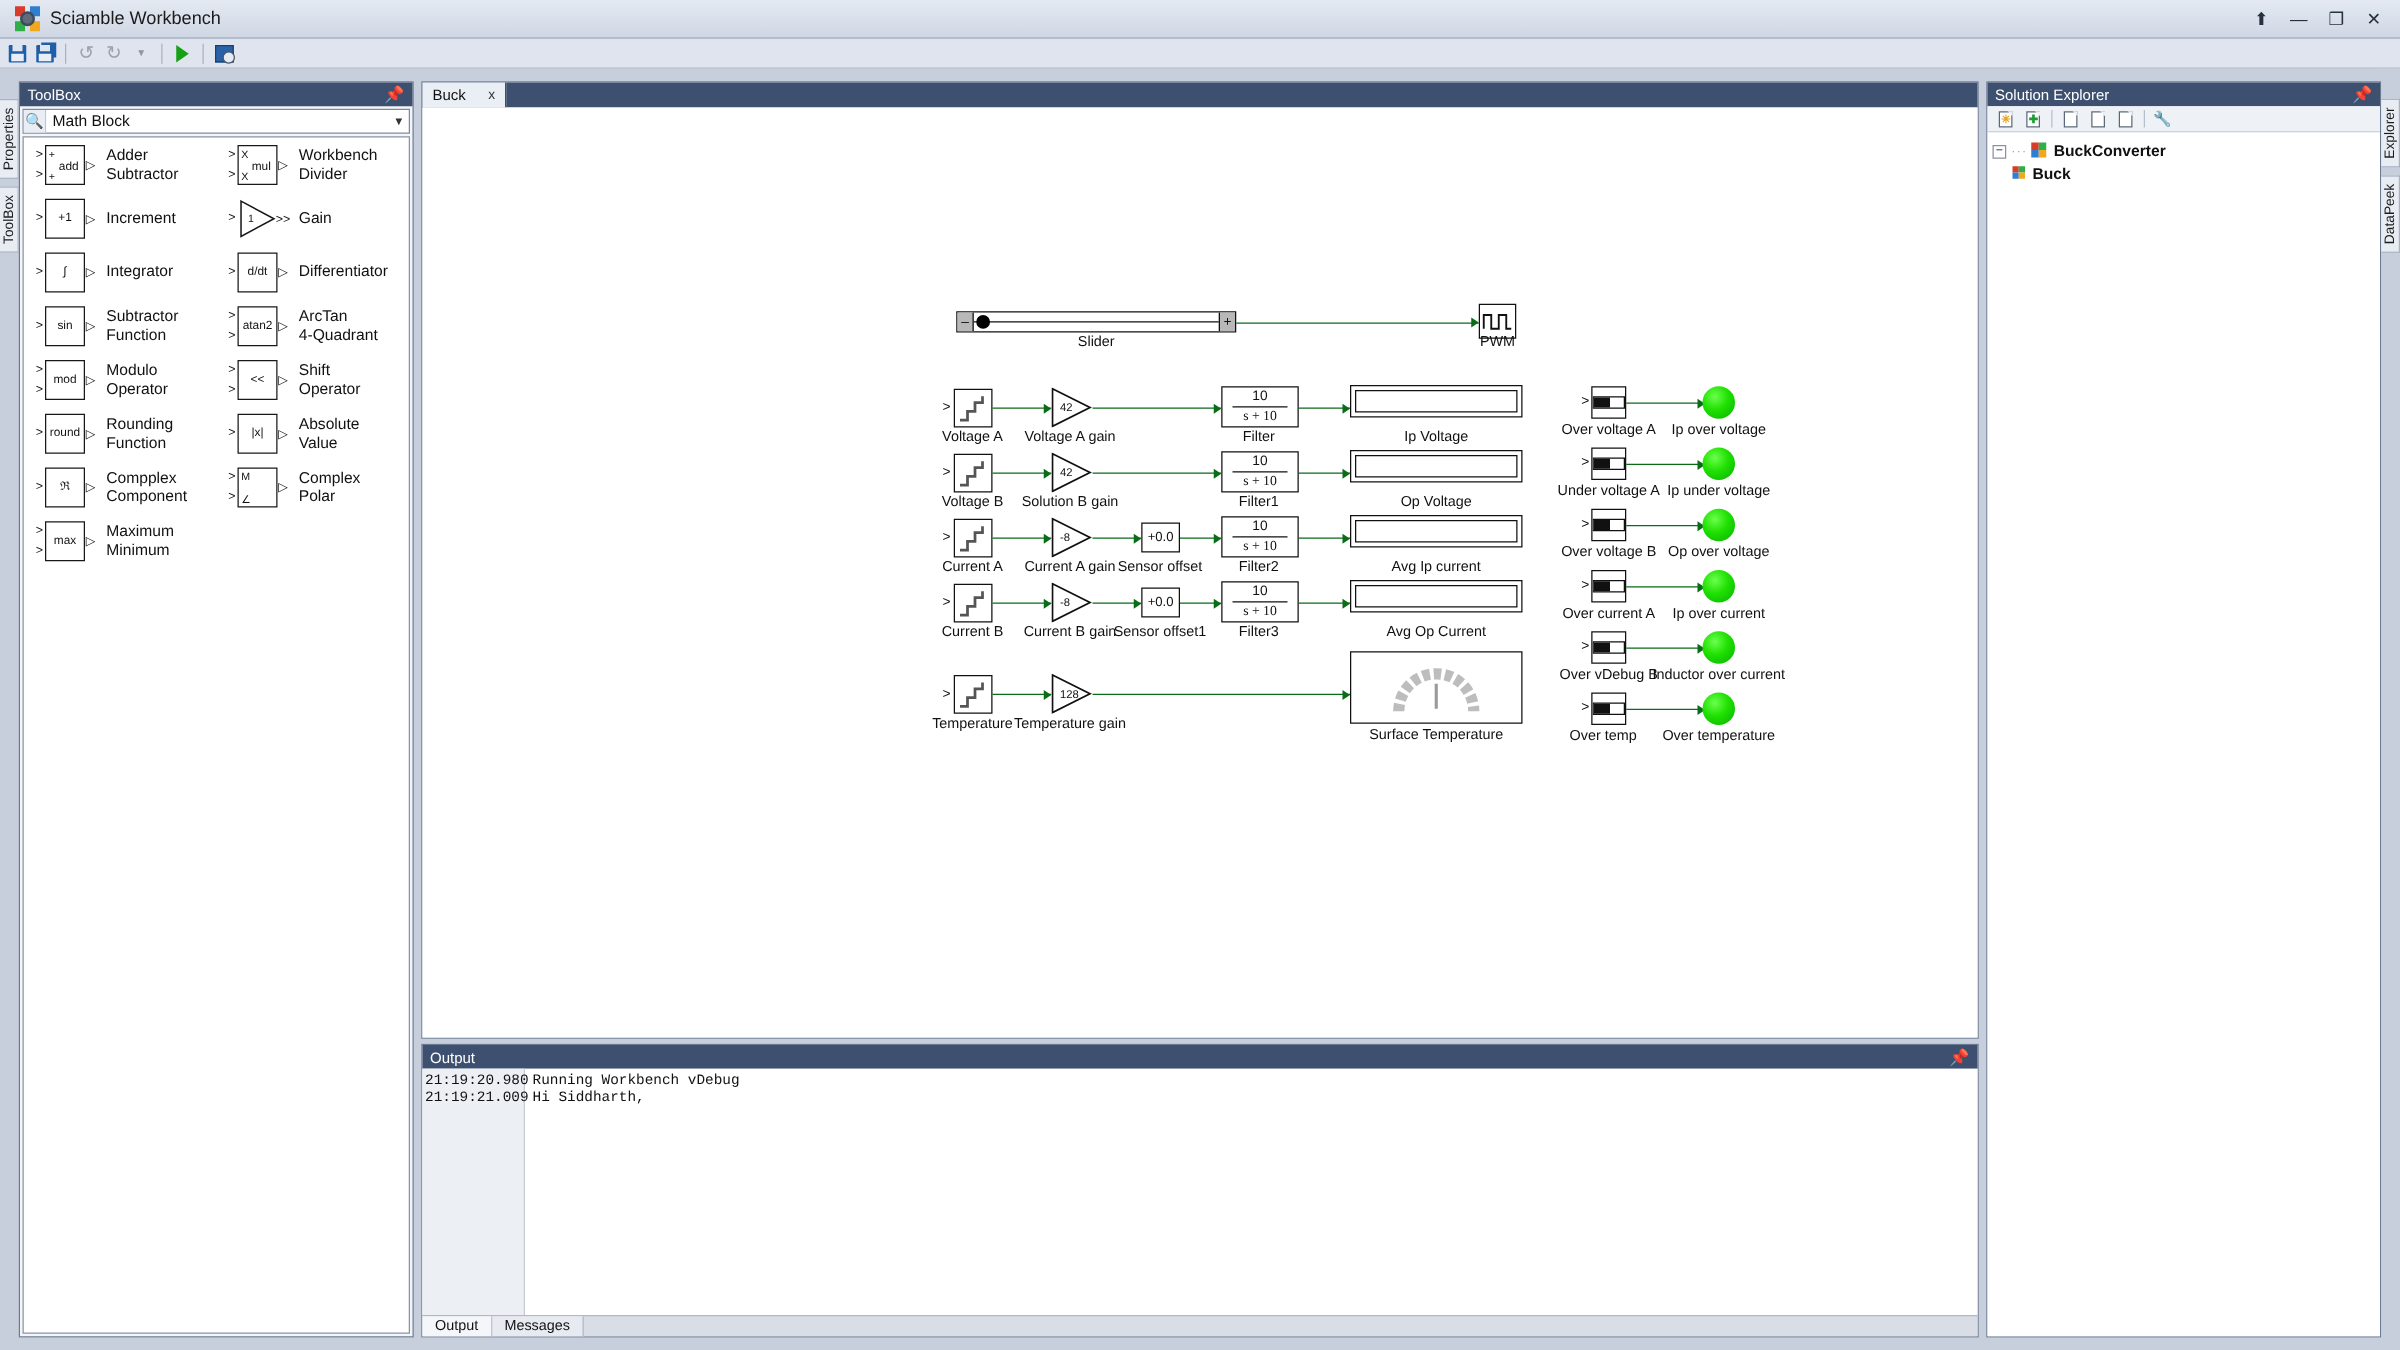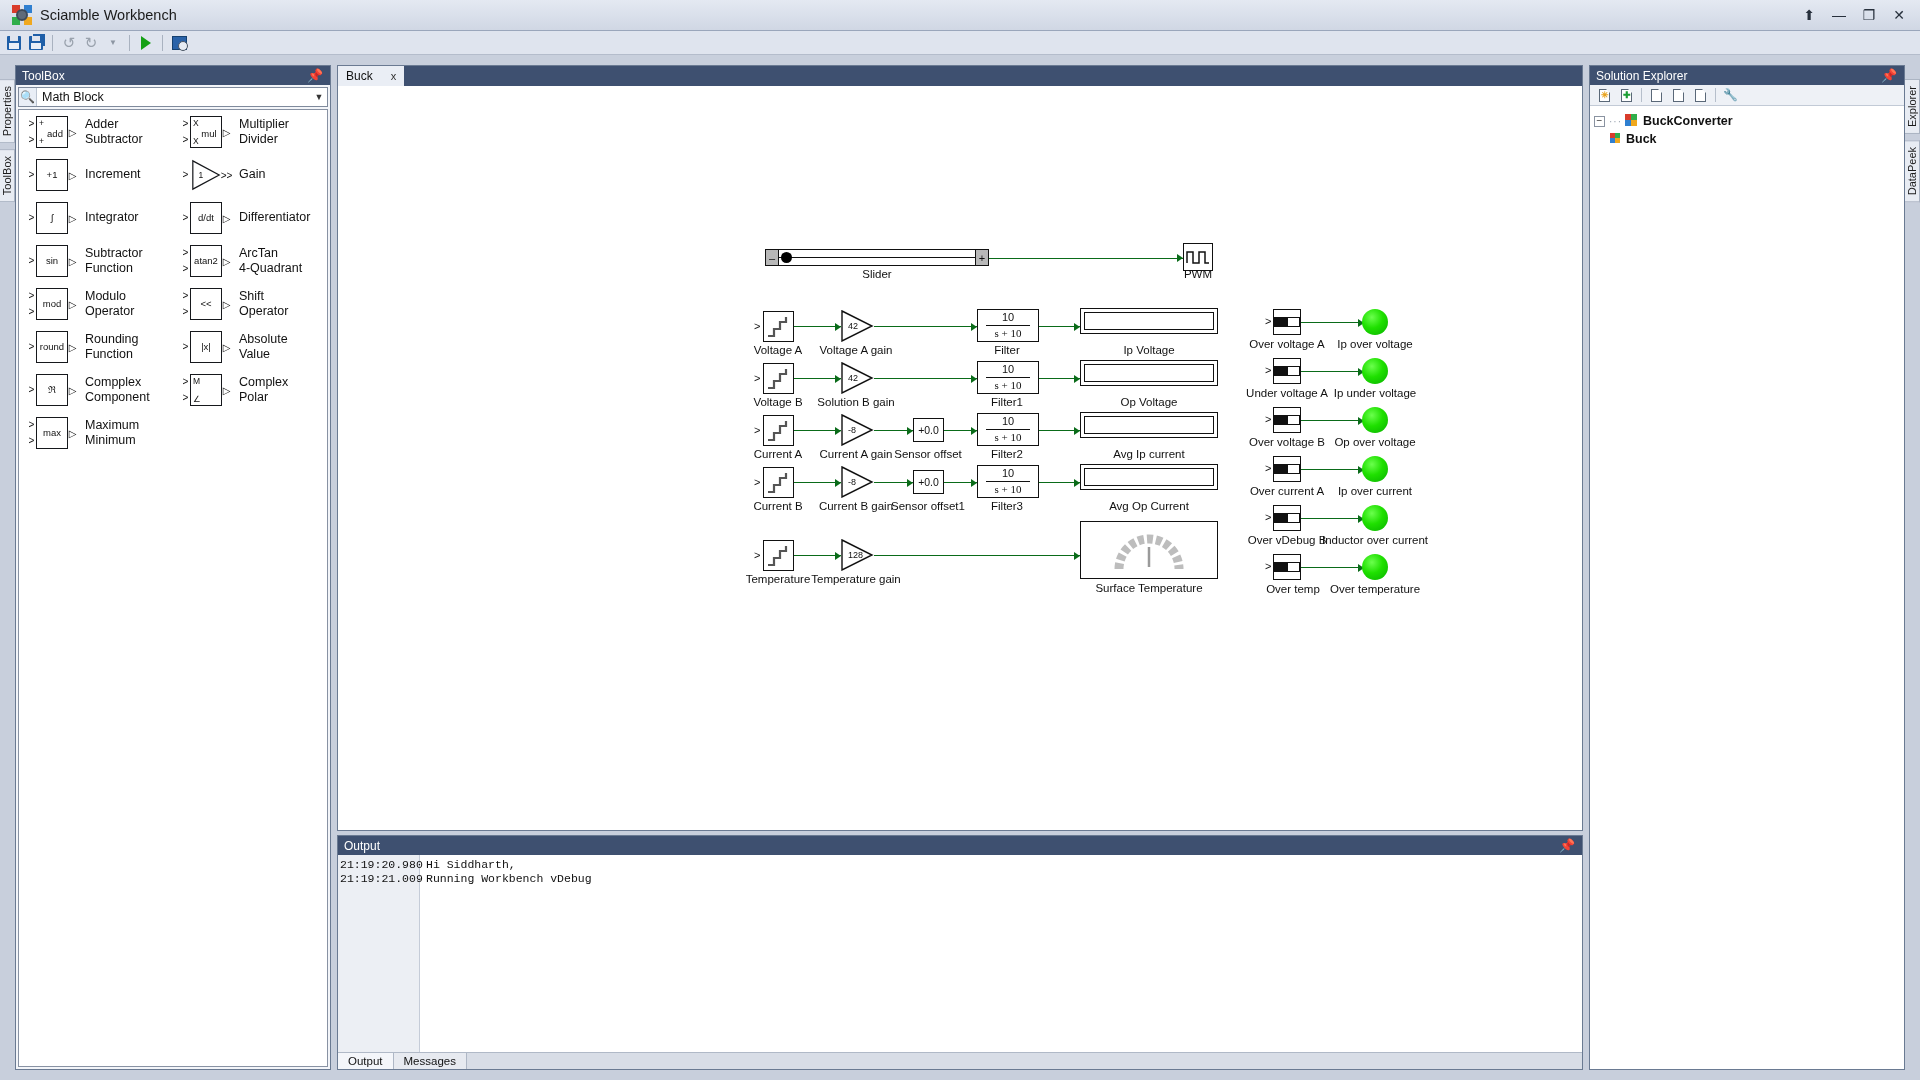--- a/index.html
+++ b/index.html
@@ -400,21 +400,21 @@
                 <span>&gt;</span>
                 <span>&gt;</span>
               </div>
               <div class="blk">
                 <span style="position:absolute;left:2px;top:1px;font-size:8.5px;">X</span>
                 <span style="position:absolute;left:2px;bottom:1px;font-size:8.5px;">X</span>
                 <span class="sym" style="margin-left:6px;margin-top:3px;">mul</span>
               </div>
               <div class="port-out">▷</div>
               <div class="tbx-label">
-                <div>Multiplier</div>
+                <div>Workbench</div>
                 <div>Divider</div>
               </div>
             </div>
             <div class="tbx-item">
               <div class="ports-col">
                 <span>&gt;</span>
               </div>
               <div class="blk">
                 <span class="sym">+1</span>
               </div>
@@ -792,41 +792,41 @@
             <div class="inport" style="left: 927px; top: 426px;">&gt;</div>
             <div class="lbl" style="left: 859px; top: 448px; width: 180px;">Over vDebug B</div>
             <div class="wire" style="left: 963px; top: 432px; width: 63px;"></div>
             <div class="arrow-r" style="left: 1020px; top: 428.5px;"></div>
             <div class="led" style="left: 1024px; top: 419px; width: 26px; height: 26px;"></div>
             <div class="lbl" style="left: 947px; top: 448px; width: 180px;">Inductor over current</div>
             <div class="cmp-box" style="left: 935px; top: 468px; width: 28px; height: 26px;">
               <div class="bar2"></div>
             </div>
             <div class="inport" style="left: 927px; top: 475px;">&gt;</div>
-            <div class="lbl" style="left: 859px; top: 497px; width: 192px;">Over temp</div>
+            <div class="lbl" style="left: 859px; top: 497px; width: 171px;">Over temp</div>
             <div class="wire" style="left: 963px; top: 481px; width: 63px;"></div>
             <div class="arrow-r" style="left: 1020px; top: 477.5px;"></div>
             <div class="led" style="left: 1024px; top: 468px; width: 26px; height: 26px;"></div>
             <div class="lbl" style="left: 947px; top: 497px; width: 180px;">Over temperature</div>
           </div>
       </div>
 
       <div class="panel out-panel">
         <div class="panel-head">
           <span>Output</span>
           <span class="pin">📌</span>
         </div>
         <div class="out-body">
           <div class="out-gutter" id="out-gutter">
               <div class="out-line">21:19:20.980</div>
               <div class="out-line">21:19:21.009</div>
             </div>
           <div class="out-text" id="out-text">
+              <div class="out-line">Running Workbench vDebug</div>
               <div class="out-line">Hi Siddharth,</div>
-              <div class="out-line">Running Workbench vDebug</div>
             </div>
         </div>
         <div class="out-tabs" id="out-tabs">
             <div class="out-tab active">Output</div>
             <div class="out-tab">Messages</div>
           </div>
       </div>
 
     </div>
 

